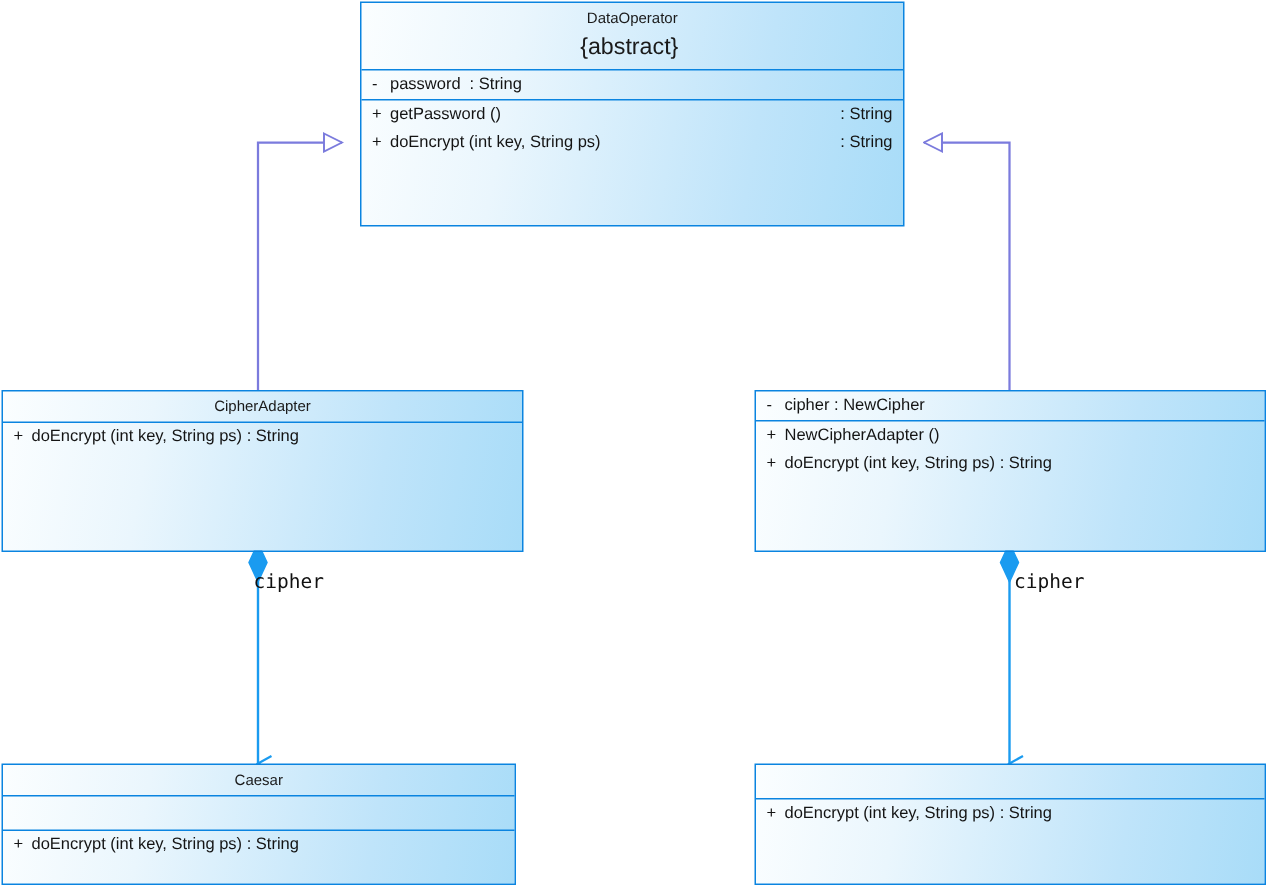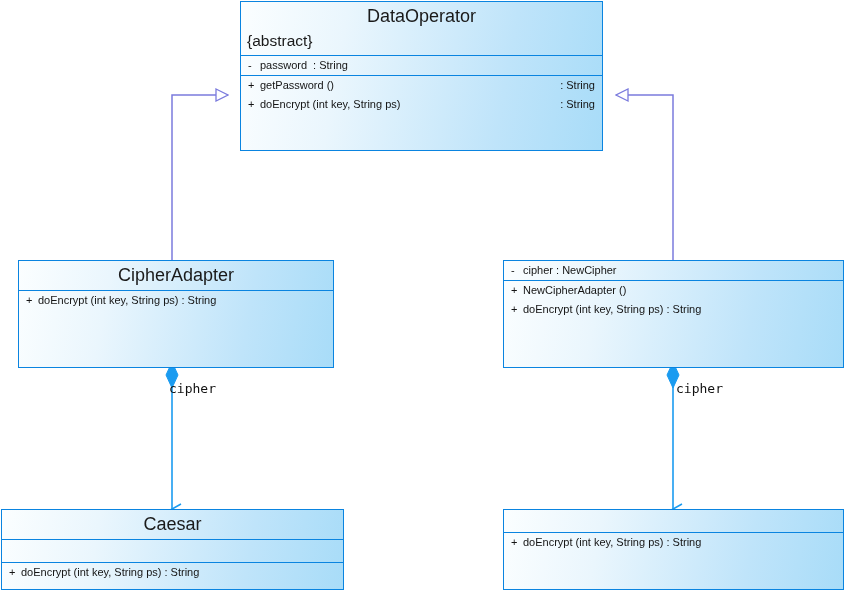--- a/index.html
+++ b/index.html
@@ -39,28 +39,28 @@
   }
   .compartment {
     box-sizing: border-box;
     position: relative;
   }
   .compartment + .compartment {
     border-top: 1.6px solid #0a84e0;
   }
   .class-title {
     text-align: center;
-    font-size: 18px;
+    font-size: 10px;
     color: #1a1a1a;
     line-height: 1.1;
     padding: 5px 6px 4px 6px;
     white-space: nowrap;
   }
   .class-stereo {
-    text-align: left;
+    text-align: center;
     font-size: 15.5px;
     color: #1a1a1a;
     padding: 1px 10px 5px 6px;
     white-space: nowrap;
   }
   .member {
     font-size: 11px;
     color: #141414;
     line-height: 1.0;
     padding: 4px 6px 4px 7px;
@@ -143,21 +143,21 @@
     <div class="compartment">
       <div class="member">
         <span class="vis">+</span><span class="sig">getPassword ()</span><span class="rettype">: String</span>
       </div>
       <div class="member">
         <span class="vis">+</span><span class="sig">doEncrypt (int key, String ps)</span><span class="rettype">: String</span>
       </div>
     </div>
   </div>
 
-  <div class="uml-class" style="left:18px; top:260px; width:316px; height:108px;">
+  <div class="uml-class" style="left:1px; top:260px; width:348px; height:108px;">
     <div class="compartment">
       <div class="class-title">CipherAdapter</div>
     </div>
     <div class="compartment">
       <div class="member">
         <span class="vis">+</span><span class="sig">doEncrypt (int key, String ps) : String</span>
       </div>
     </div>
   </div>
 

